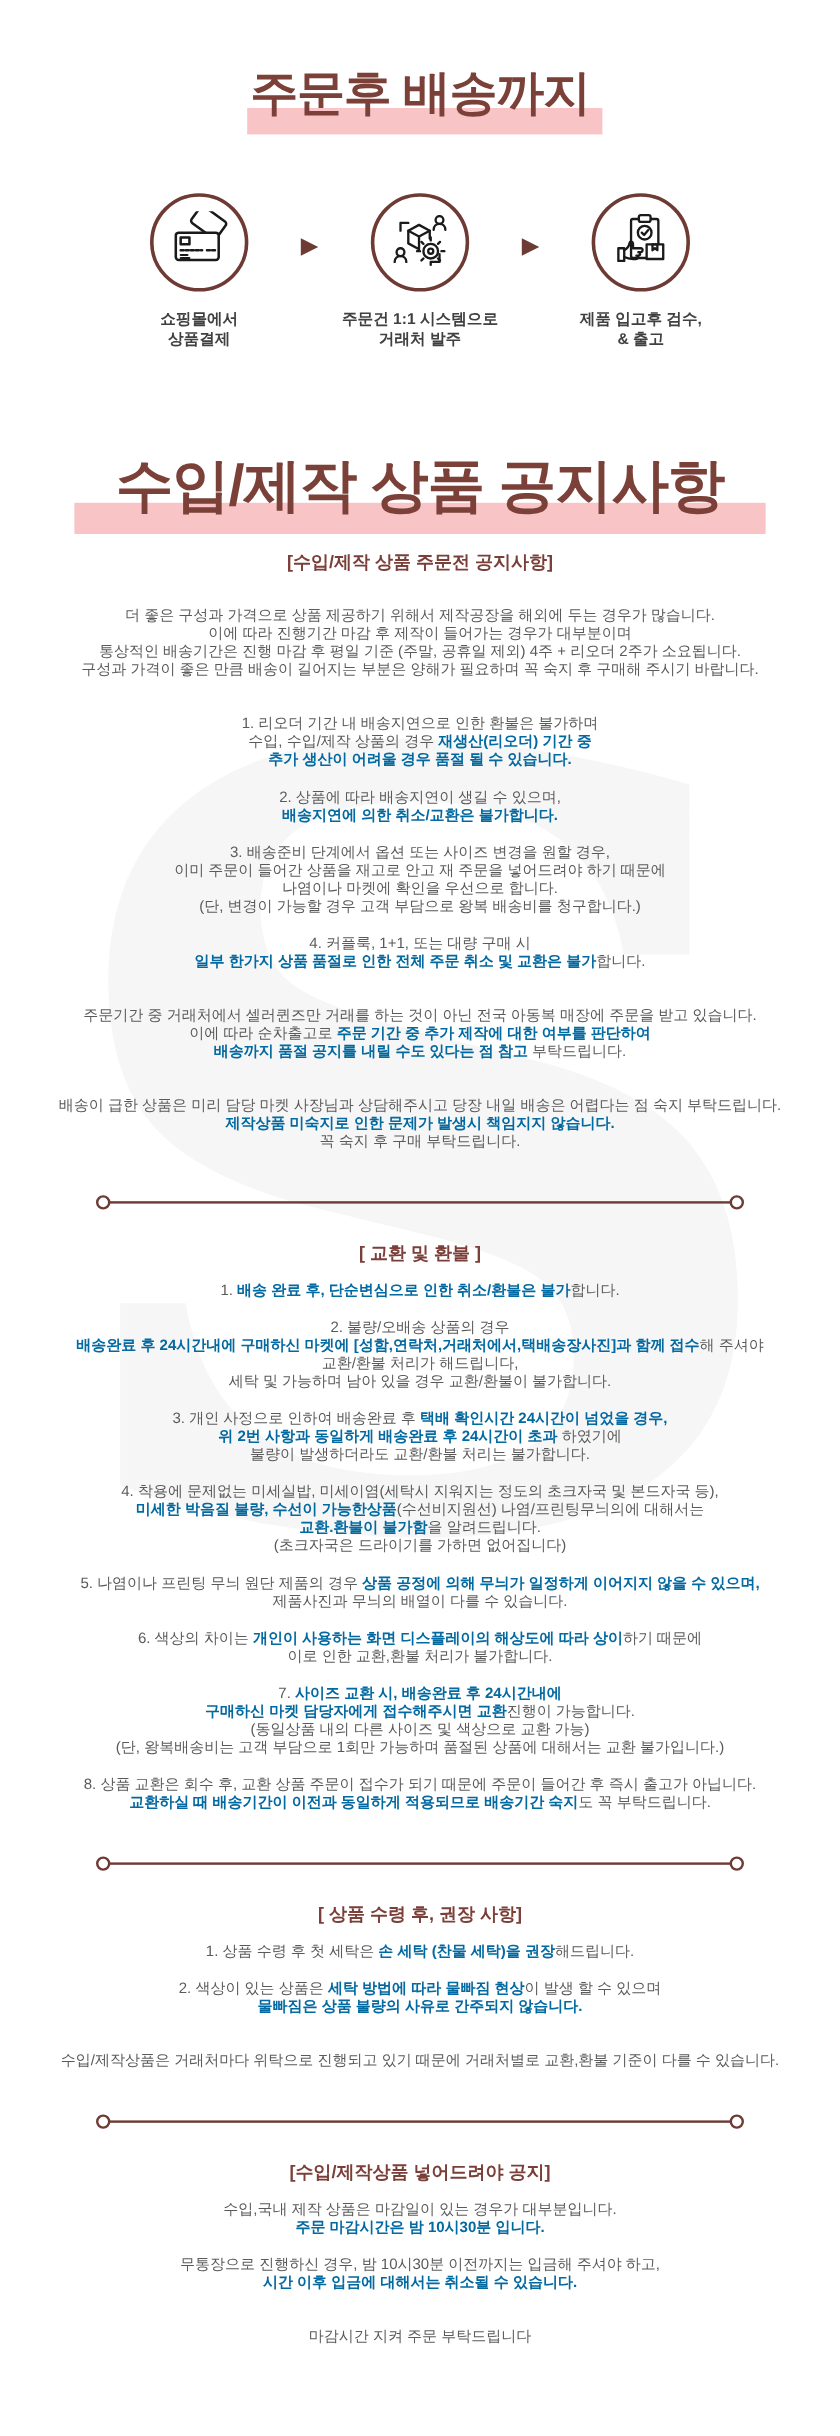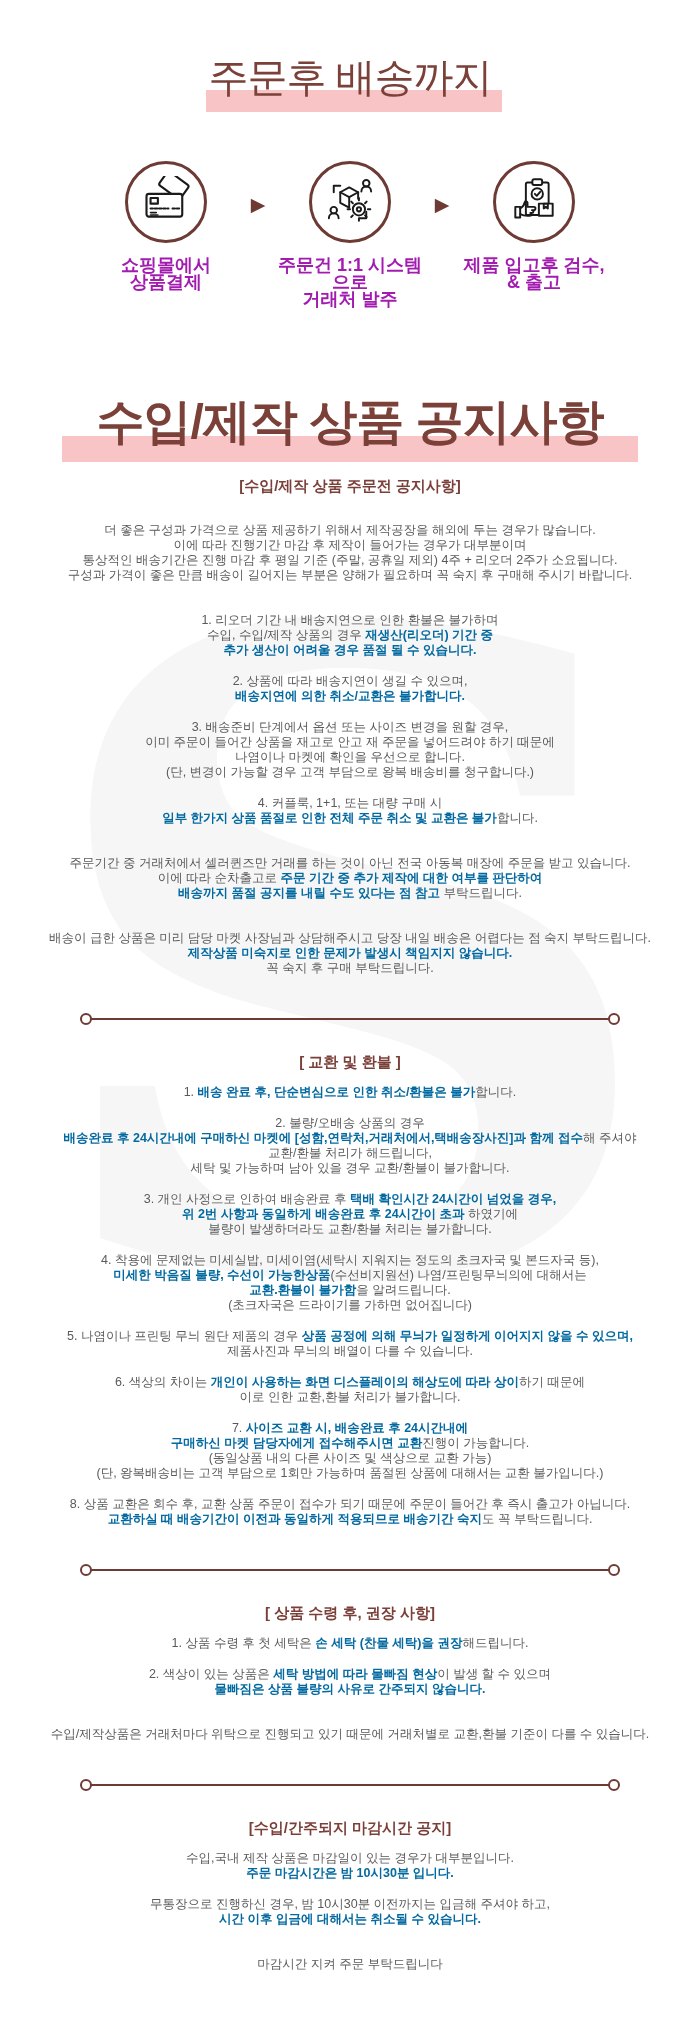--- a/index.html
+++ b/index.html
@@ -6,33 +6,33 @@
   html,body{background:#fff}
   body{width:700px;height:2030px;position:relative;overflow:hidden;
        font-family:"Liberation Sans",sans-serif;}
   .watermark{position:absolute;top:520px;left:-80px;width:860px;text-align:center;
        font-family:"DejaVu Serif",serif;font-weight:bold;font-size:880px;line-height:1;
        color:#f6f6f6;z-index:0;user-select:none}
   .layer{position:relative;z-index:1}
 
   
   .flow-title-wrap{padding-top:50px;text-align:center}
-  .hl-title{display:inline-block;position:relative;font-size:40px;font-weight:400;
+  .hl-title{display:inline-block;position:relative;font-size:40px;font-weight:700;
        color:#7b4139;letter-spacing:-1px}
   .hl-bg{position:absolute;left:-2px;right:-10px;bottom:-7px;height:22px;background:#f9c4c6;z-index:0}
   .hl-text{position:relative;z-index:1}
 
   .flow-row{display:flex;justify-content:center;align-items:flex-start;margin-top:56px}
   .flow-step{width:150px;display:flex;flex-direction:column;align-items:center}
   .flow-circle{width:82px;height:82px;border:3px solid #6e3a34;border-radius:50%;
        background:#fff;display:flex;align-items:center;justify-content:center}
   .flow-circle svg{width:52px;height:52px}
   .flow-arrow{width:34px;text-align:center;color:#6e3a34;font-size:19px;margin-top:32px}
-  .flow-label{margin-top:14px;text-align:center;font-size:18px;line-height:17px;
-       color:#a21caf;font-weight:700}
+  .flow-label{margin-top:14px;text-align:center;font-size:13px;line-height:17px;
+       color:#404040;font-weight:700}
 
   
   .banner-wrap{margin-top:82px;text-align:center}
   .banner-title{display:inline-block;position:relative;font-size:48px;font-weight:800;
        color:#7b4139;letter-spacing:-1px}
   .banner-bg{position:absolute;left:-34px;right:-34px;bottom:-8px;height:26px;background:#f9c4c6}
   .banner-text{position:relative}
 
   
   .sections{margin-top:24px;text-align:center;font-size:12.5px;line-height:15px;
@@ -229,21 +229,21 @@
         <div class="line"><span>2. 색상이 있는 상품은 </span><span class="red">세탁 방법에 따라 물빠짐 현상</span><span>이 발생 할 수 있으며</span></div>
         <div class="line"><span class="red">물빠짐은 상품 불량의 사유로 간주되지 않습니다.</span></div>
       </div>
       <div class="block mt-lg">
         <div class="line"><span>수입/제작상품은 거래처마다 위탁으로 진행되고 있기 때문에 거래처별로 교환,환불 기준이 다를 수 있습니다.</span></div>
       </div>
       <div class="divider">
         <span class="dot l"></span>
         <span class="dot r"></span>
       </div>
-      <div class="sec-heading">[수입/간주되지 마감시간 공지]</div>
+      <div class="sec-heading">[수입/제작상품 넣어드려야 공지]</div>
       <div class="block">
         <div class="line"><span>수입,국내 제작 상품은 마감일이 있는 경우가 대부분입니다.</span></div>
         <div class="line"><span class="red">주문 마감시간은 밤 10시30분 입니다.</span></div>
       </div>
       <div class="block">
         <div class="line"><span>무통장으로 진행하신 경우, 밤 10시30분 이전까지는 입금해 주셔야 하고,</span></div>
         <div class="line"><span class="red">시간 이후 입금에 대해서는 취소될 수 있습니다.</span></div>
       </div>
       <div class="block mt-lg">
         <div class="line"><span>마감시간 지켜 주문 부탁드립니다</span></div>

